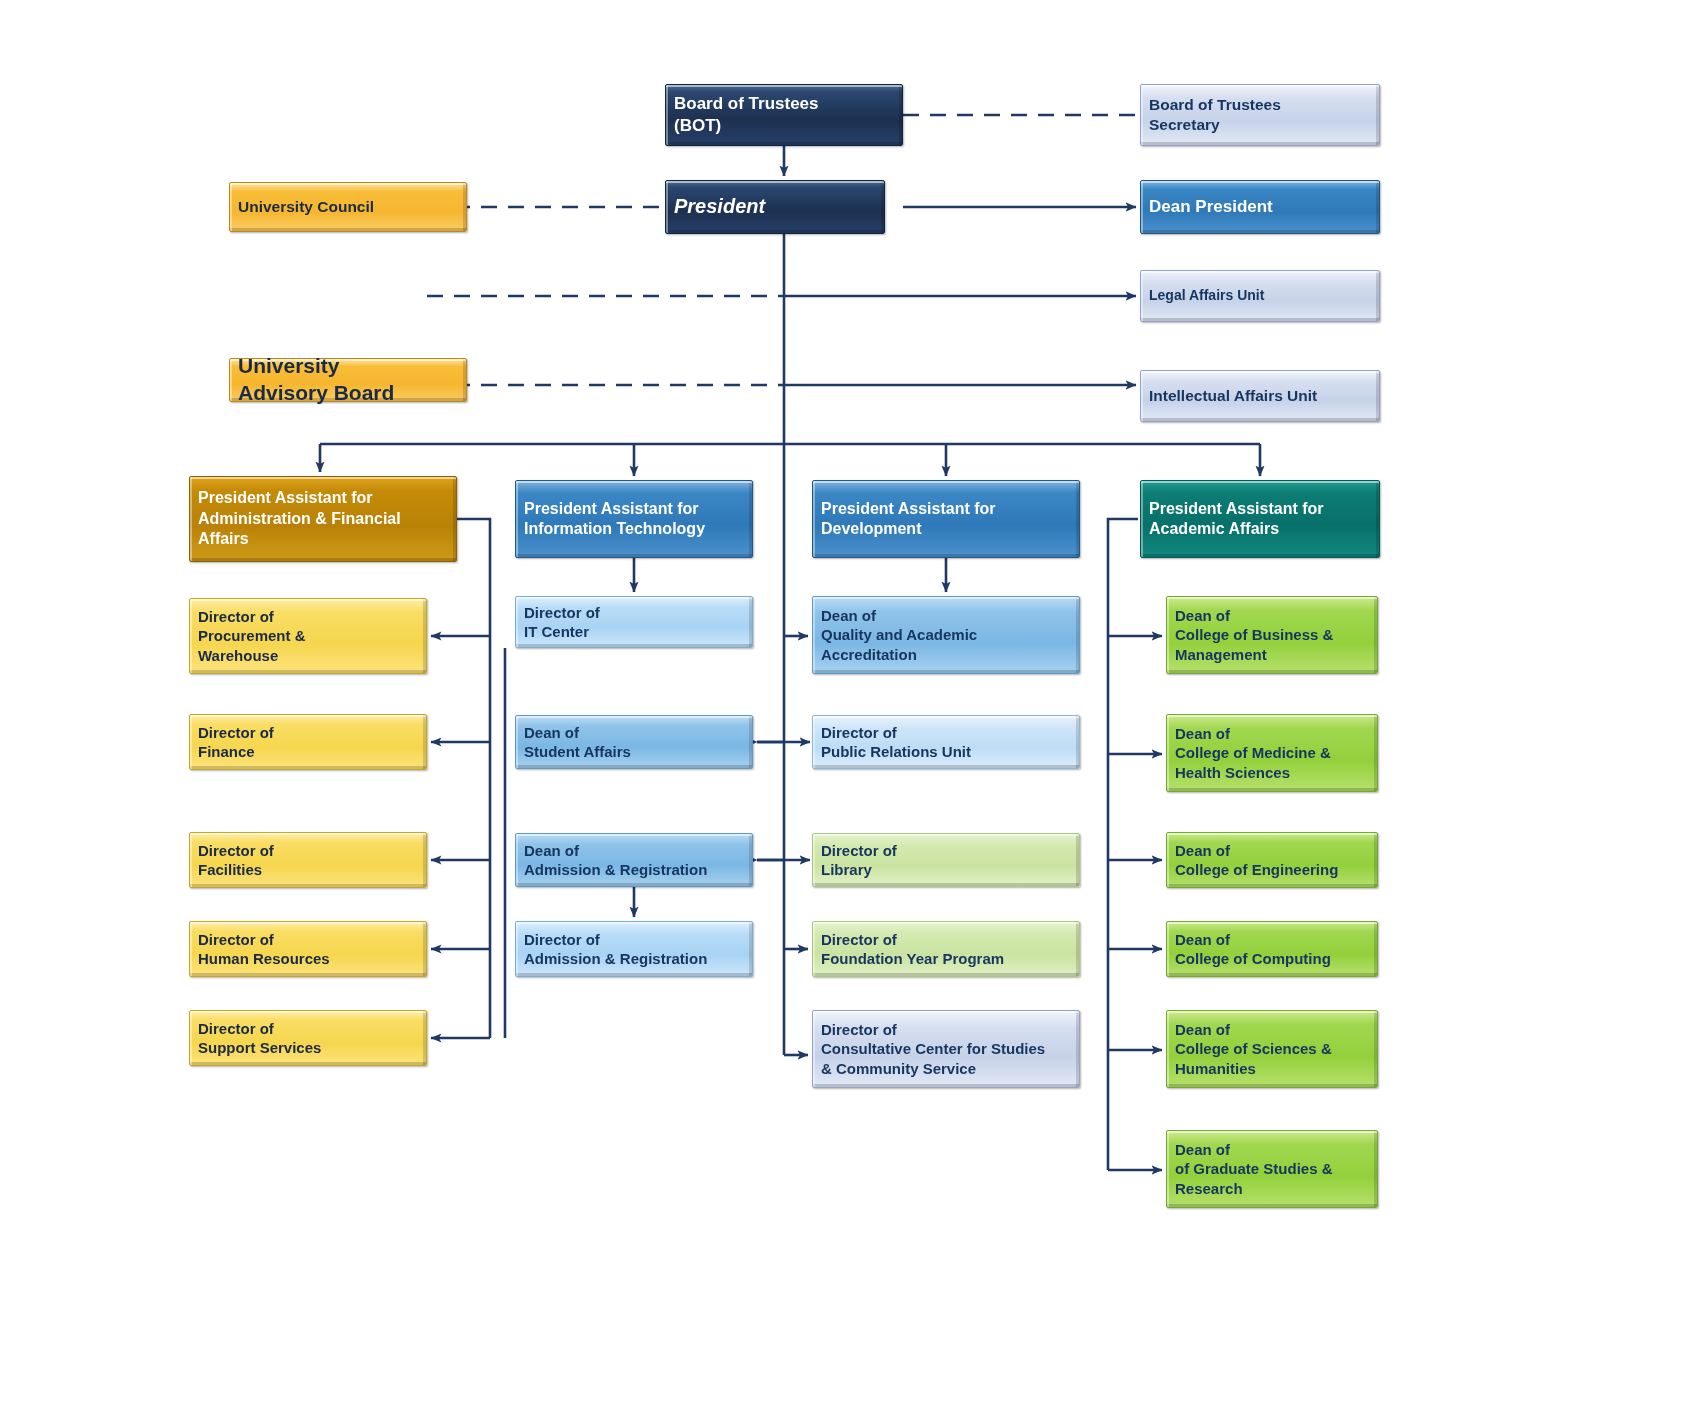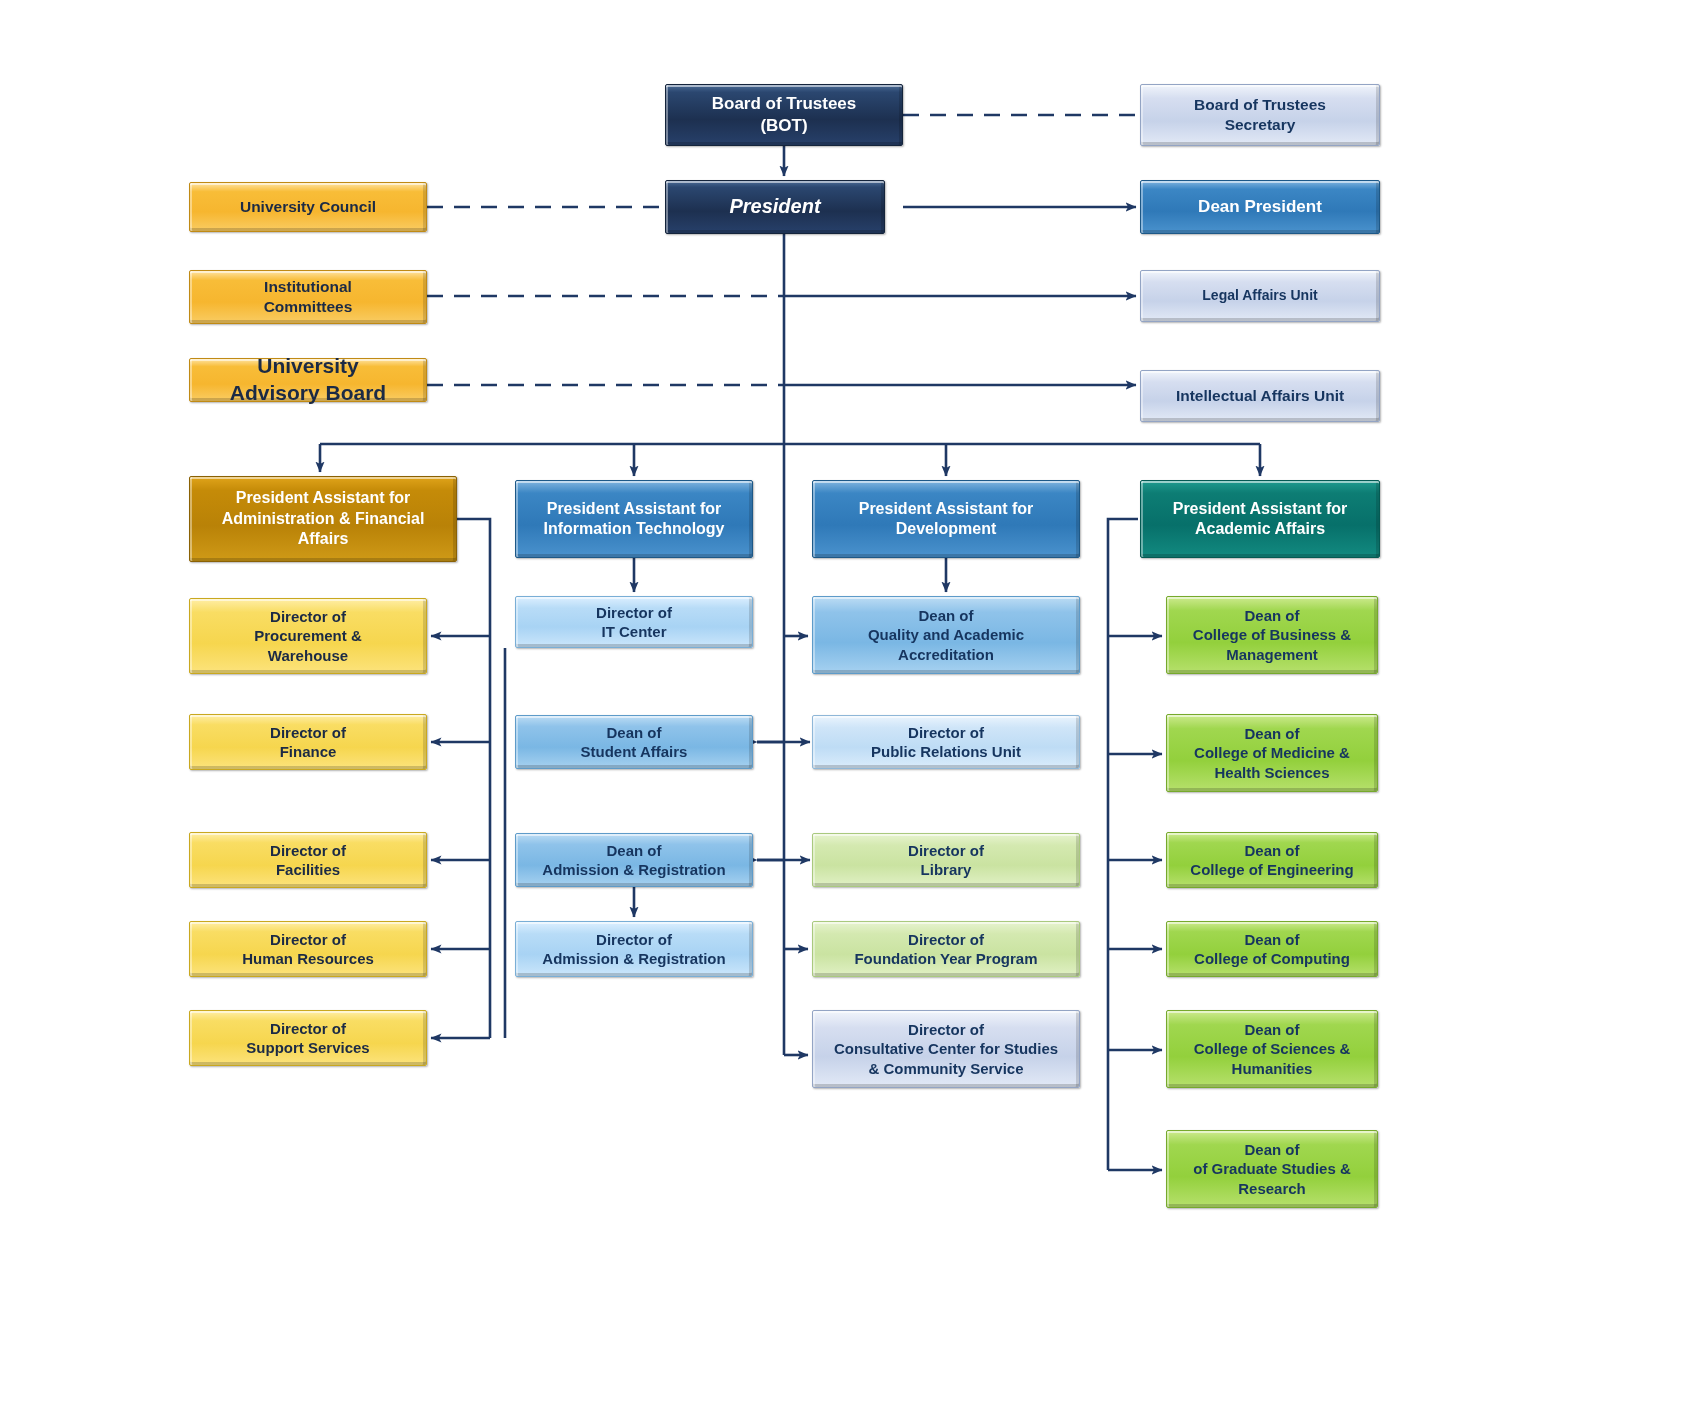--- a/index.html
+++ b/index.html
@@ -3,21 +3,21 @@
 <meta charset="utf-8">
 <style>
   html,body{margin:0;padding:0;background:#ffffff;}
   body{font-family:"Liberation Sans",sans-serif;}
   #stage{position:relative;width:1700px;height:1413px;background:#fff;overflow:hidden;}
   svg#wires{position:absolute;left:0;top:0;width:1700px;height:1413px;pointer-events:none;}
   .node{
     position:absolute;
     box-sizing:border-box;
     display:flex;align-items:center;justify-content:center;
-    text-align:center;
+    text-align:left;
     font-weight:bold;
     line-height:1.28;
     border-radius:2px;
     padding:4px 8px;
     z-index:3;
   }
   .node .lbl{display:block;width:100%;white-space:pre-line;}
 
   
   .bevel{
@@ -32,21 +32,21 @@
 
   
   .navy{background:linear-gradient(180deg,#3a587f 0%,#2c4straight 0%,#274366 18%,#1f3757 55%,#26406a 100%);color:#ffffff;border-color:#12243c;}
   .navy{background:linear-gradient(180deg,#42618c 0%,#2b4straight 0%);}
   .navy{
     background:linear-gradient(180deg,#4a6a93 0%,#2a456b 14%,#1e3454 60%,#2b4straight 100%);
   }
   .navy{background:linear-gradient(180deg,#4c6c96 0%,#2b4770 12%,#1d3050 58%,#27406a 100%);color:#fff;border-color:#14243b;}
 
   .orange{background:linear-gradient(180deg,#ffd980 0%,#fcbf3f 16%,#f7b12b 55%,#f8c košt 100%);}
-  .orange{background:linear-gradient(180deg,#ffe09a 0%,#fdc council 0%);}
+  .orange{background:linear-gradient(180deg,#ffe09a 0%,#fdc council 0%);margin-left:40px;}
   .orange{background:linear-gradient(180deg,#ffdf94 0%,#fbc council 0%);}
   .orange{background:linear-gradient(180deg,#ffe3a0 0%,#fac council 0%);}
   .orange{
     background:linear-gradient(180deg,#ffe2a0 0%,#fbc council 0%);
   }
   .orange{background:linear-gradient(180deg,#ffe19c 0%,#f9c council 0%);}
   .orange{background:linear-gradient(180deg,#ffe3a2 0%,#f8bd38 18%,#f6b62f 60%,#f9cc63 100%);color:#1b2a45;border-color:#c08a14;}
 
   .darkgold{background:linear-gradient(180deg,#e0a41a 0%,#c58b08 16%,#b98207 58%,#cf9a17 100%);color:#ffffff;border-color:#8a6104;}
   .gold{background:linear-gradient(180deg,#ffec9e 0%,#fade67 18%,#f7d752 58%,#fbe versus 100%);}
@@ -152,24 +152,20 @@
   </div>
 
   <div class="node bevel navy" style="left:665px;top:180px;width:220px;height:54px;font-size:20px;font-style:italic;">
     <span class="lbl">President</span>
   </div>
 
   <div class="node bevel midblue" style="left:1140px;top:180px;width:240px;height:54px;font-size:17px;">
     <span class="lbl">Dean President</span>
   </div>
 
-  <div class="node bevel orange" style="left:189px;top:270px;width:238px;height:54px;font-size:15.5px;">
-    <span class="lbl">Institutional
-Committees</span>
-  </div>
 
   <div class="node bevel palesteel" style="left:1140px;top:270px;width:240px;height:52px;font-size:14px;">
     <span class="lbl">Legal Affairs Unit</span>
   </div>
 
   <div class="node bevel orange" style="left:189px;top:358px;width:238px;height:44px;font-size:21px;">
     <span class="lbl">University
 Advisory Board</span>
   </div>
 

